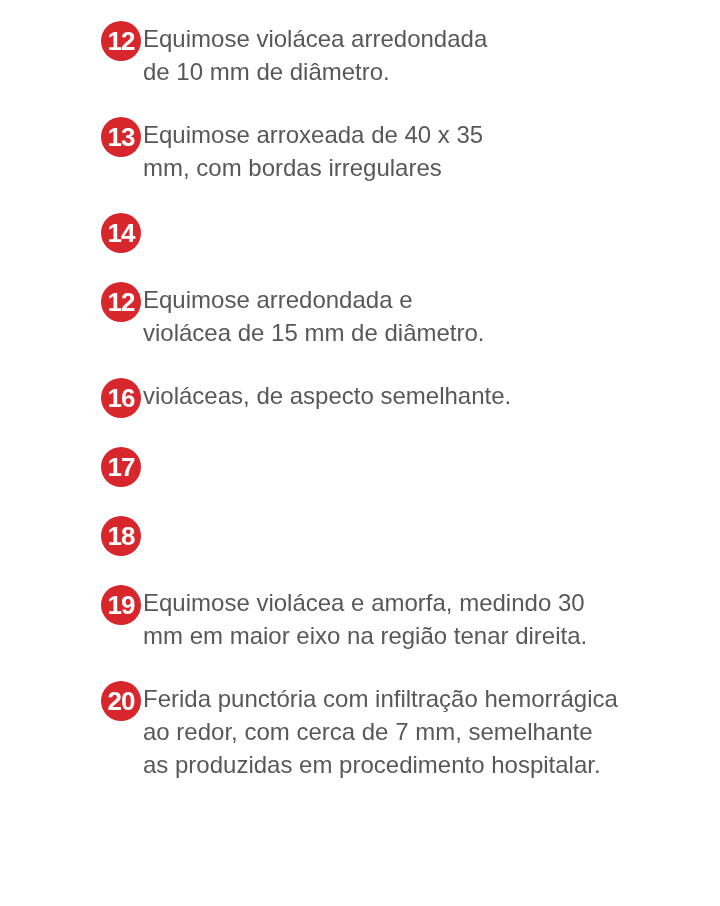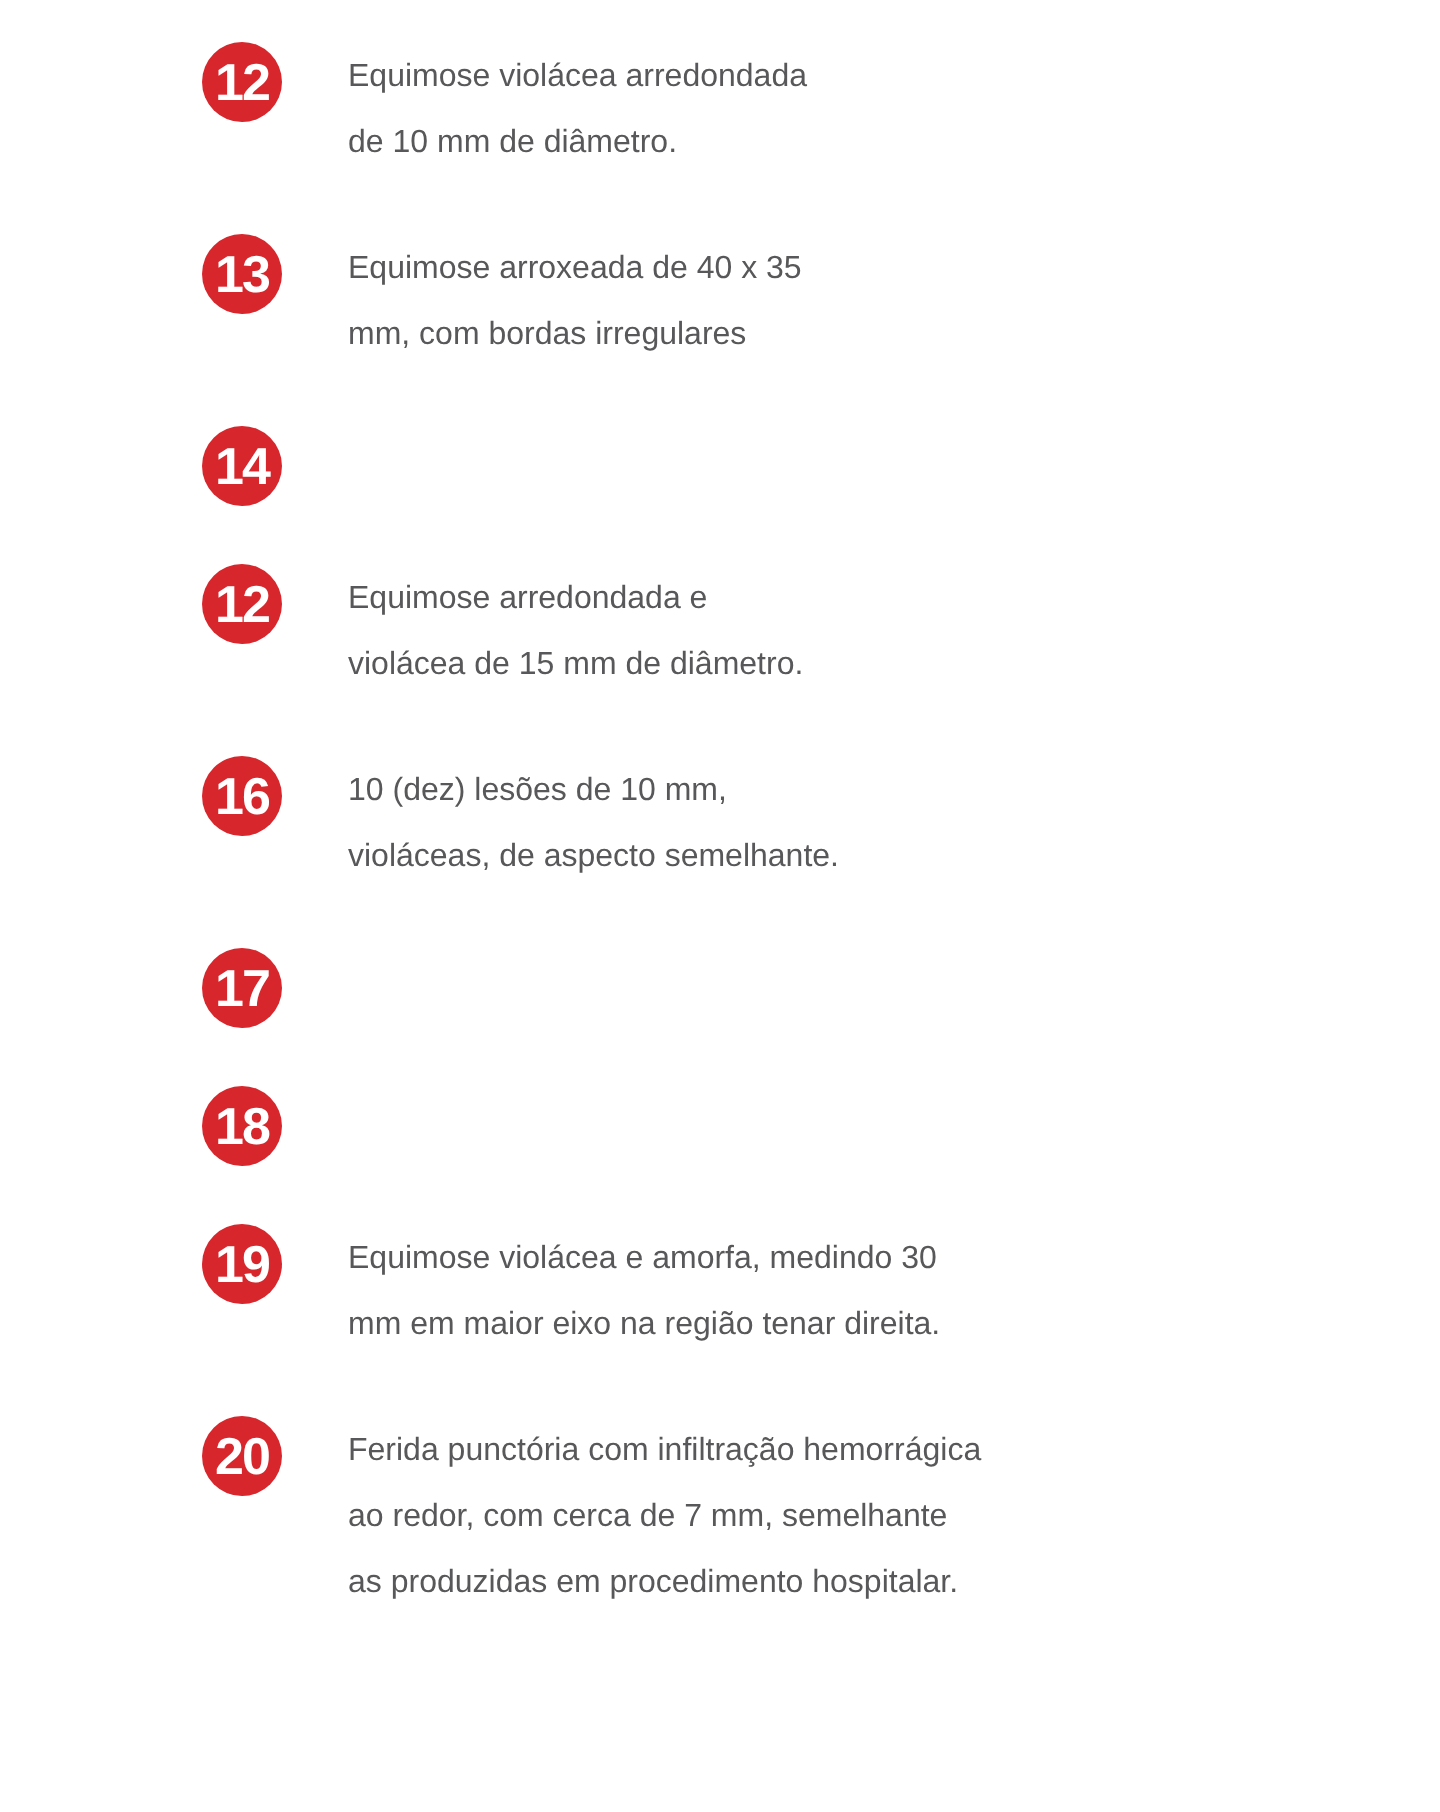--- a/index.html
+++ b/index.html
@@ -31,24 +31,24 @@
     border-radius:50%;
     background:var(--badge-red);
     color:var(--badge-num);
     font-weight:bold;
     font-size:26px;
     letter-spacing:-1px;
     display:flex;
     align-items:center;
     justify-content:center;
     flex-shrink:0;
-    margin-right:33px;
+    margin-right:2px;
   }
   .text{
-    font-size:16px;
+    font-size:24px;
     line-height:33px;
     color:var(--text-gray);
     padding-top:1px;
   }
   .line{display:block;white-space:nowrap;}
 </style>
 </head>
 <body>
 
 <div class="list">
@@ -77,21 +77,20 @@
     <div class="badge">12</div>
     <div class="text">
       <span class="line">Equimose arredondada e</span>
       <span class="line">violácea de 15 mm de diâmetro.</span>
     </div>
   </div>
 
   <div class="item">
     <div class="badge">16</div>
     <div class="text">
-      <span class="line">10 (dez) lesões de 10 mm,</span>
       <span class="line">violáceas, de aspecto semelhante.</span>
     </div>
   </div>
 
   <div class="item">
     <div class="badge">17</div>
   </div>
 
   <div class="item">
     <div class="badge">18</div>

